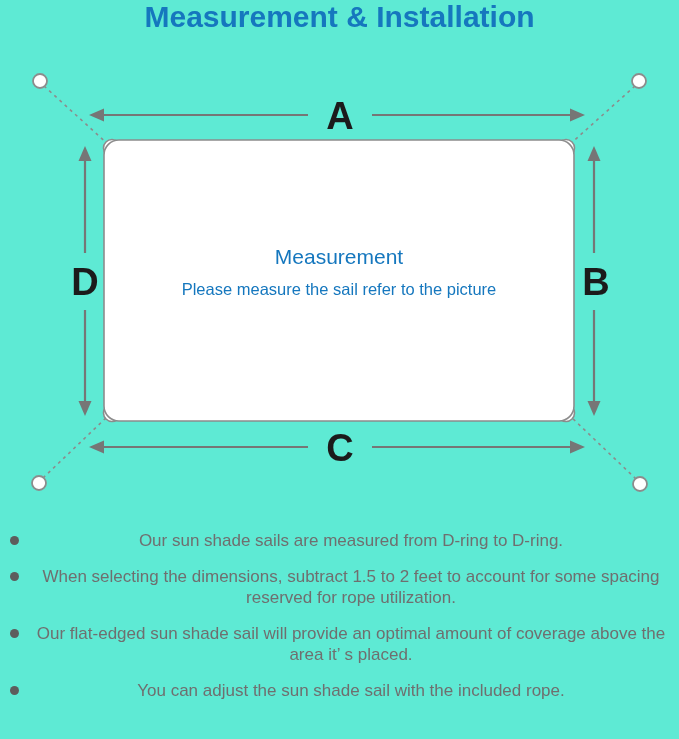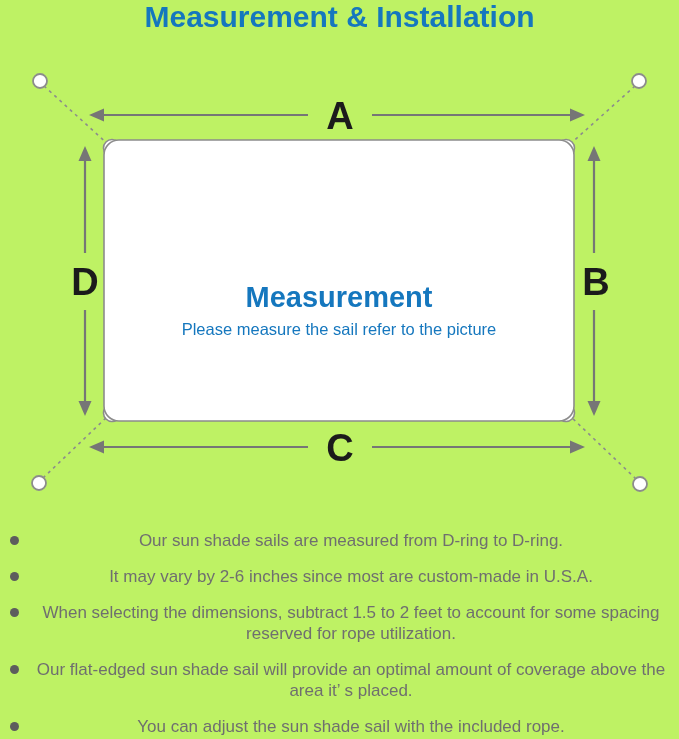--- a/index.html
+++ b/index.html
@@ -8,21 +8,21 @@
     background: #ffffff;
     width: 679px;
     height: 739px;
     overflow: hidden;
     font-family: "Liberation Sans", sans-serif;
   }
   .page {
     position: relative;
     width: 679px;
     height: 739px;
-    background: #bef264;
+    background: #5eead4;
   }
   .page-title {
     position: absolute;
     top: 0px;
     left: 0;
     width: 679px;
     text-align: center;
     font-size: 30px;
     font-weight: bold;
     color: #1577be;
@@ -48,25 +48,24 @@
   }
   .center-text {
     position: absolute;
     top: 186px;
     left: 104px;
     width: 470px;
     text-align: center;
     pointer-events: none;
   }
   .center-heading {
-    font-size: 29px;
-    font-weight: bold;
+    font-size: 21px;
+    font-weight: normal;
     color: #1577be;
     line-height: 32px;
-    margin-top: 40px;
   }
   .center-subtitle {
     margin-top: 6px;
     font-size: 16.5px;
     color: #1577be;
     line-height: 20px;
   }
   .notes {
     position: absolute;
     top: 530px;
@@ -171,24 +170,20 @@
     </div>
   </div>
 
   <ul class="notes">
     <li class="note-item">
       <span class="bullet-dot"></span>
       <span class="note-text">Our sun shade sails are measured from D-ring to D-ring.</span>
     </li>
     <li class="note-item">
       <span class="bullet-dot"></span>
-      <span class="note-text">It may vary by 2-6 inches since most are custom-made in U.S.A.</span>
-    </li>
-    <li class="note-item">
-      <span class="bullet-dot"></span>
       <span class="note-text">When selecting the dimensions, subtract 1.5 to 2 feet to account for some spacing reserved for rope utilization.</span>
     </li>
     <li class="note-item">
       <span class="bullet-dot"></span>
       <span class="note-text">Our flat-edged sun shade sail will provide an optimal amount of coverage above the area it’ s placed.</span>
     </li>
     <li class="note-item">
       <span class="bullet-dot"></span>
       <span class="note-text">You can adjust the sun shade sail with the included rope.</span>
     </li>

